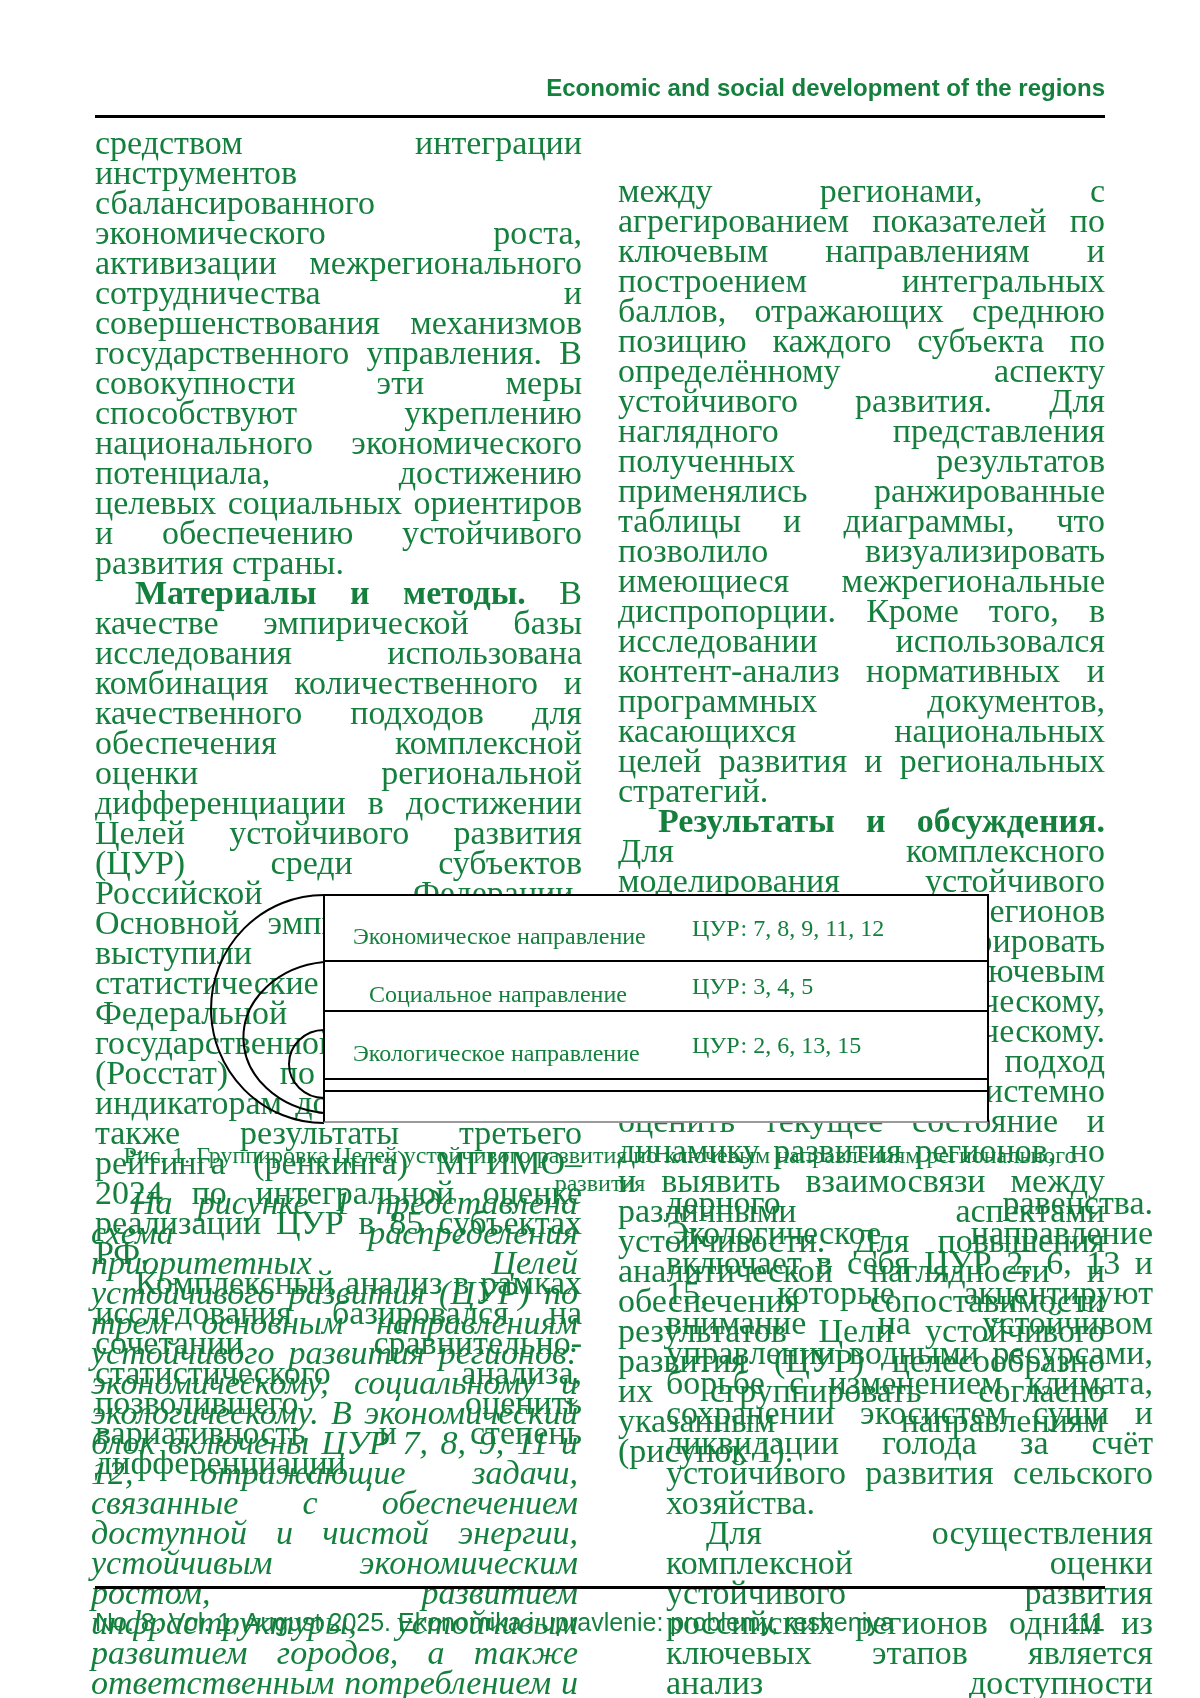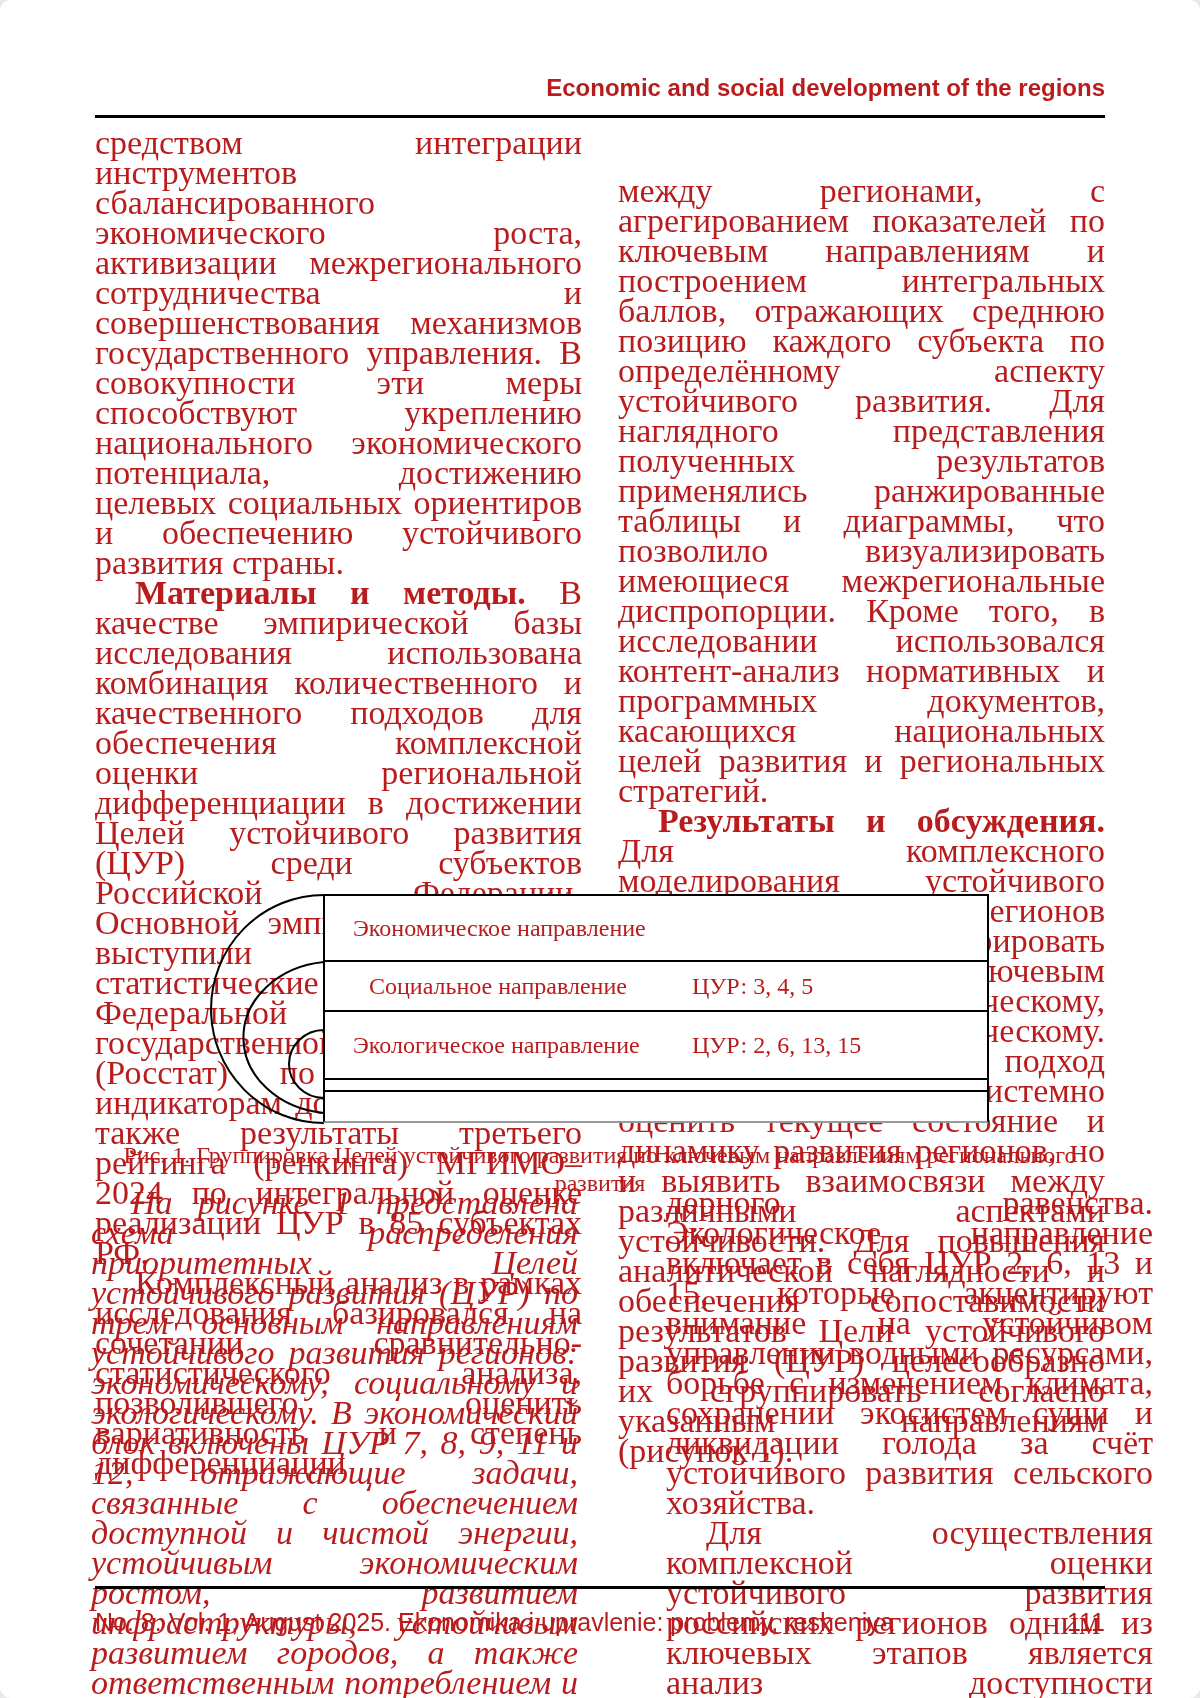--- a/index.html
+++ b/index.html
@@ -2,24 +2,23 @@
 <html lang="ru"><head>
 <meta charset="utf-8">
 <style>
   * { margin:0; padding:0; box-sizing:border-box; }
   html,body { background:#e8e8e8; }
   .page {
     position:relative;
     width:1200px; height:1698px;
     margin:0 auto;
     background:#ffffff;
-    color:#b91c1c;
+    color:#15803d;
     font-family:"Liberation Serif", serif;
     overflow:hidden;
-    border-radius:11px;
   }
   
   .header-title {
     position:absolute; left:95px; top:74px; width:1010px;
     text-align:right;
     font-family:"Liberation Sans", sans-serif;
     font-weight:bold; font-size:24px; line-height:28px;
     letter-spacing:0px;
   }
   .header-rule {
@@ -49,21 +48,21 @@
   .figure-row { position:relative; width:100%; border-bottom:2px solid #000; }
   .figure-row.r1 { height:66px; }
   .figure-row.r2 { height:50px;text-align:center; }
   .figure-row.r3 { height:68px; }
   .figure-strip  { height:12px; border-bottom:2px solid #000; }
   .row-label, .row-goals {
     position:absolute; top:0; height:100%;
     display:flex; align-items:center;
     font-size:24px; white-space:nowrap;
   }
-  .row-label { left:28px; }
+  .row-label { left:28px;margin-top:8px; }
   .figure-row.r2 .row-label { left:44px; }
   .row-goals { left:367px; }
   .figure-caption {
     position:absolute; left:95px; top:1141px; width:1010px;
     text-align:center; font-size:24px; line-height:28px;
   }
   .figure-caption b { font-weight:normal; }
   
   .footer-rule {
     position:absolute; left:95px; top:1586px; width:1010px; height:3px;
@@ -97,20 +96,21 @@
 
   <svg class="arcs-svg" viewBox="0 0 146 240">
     <path d="M 144 3 A 113 114 0 0 0 144 231" fill="none" stroke="#000" stroke-width="2"></path>
     <path d="M 144 70 A 91 76 0 0 0 144 221" fill="none" stroke="#000" stroke-width="2"></path>
     <path d="M 144 138 A 35 34 0 0 0 144 206" fill="none" stroke="#000" stroke-width="2"></path>
   </svg>
 
   <div class="figure-box">
     <div class="figure-row r1">
       <span class="row-label">Экономическое направление</span>
+      <span class="row-goals">ЦУР: 7, 8, 9, 11, 12</span>
     </div>
     <div class="figure-row r2">
       <span class="row-label">Социальное направление</span>
       <span class="row-goals">ЦУР: 3, 4, 5</span>
     </div>
     <div class="figure-row r3">
       <span class="row-label">Экологическое направление</span>
       <span class="row-goals">ЦУР: 2, 6, 13, 15</span>
     </div>
     <div class="figure-strip"></div>

